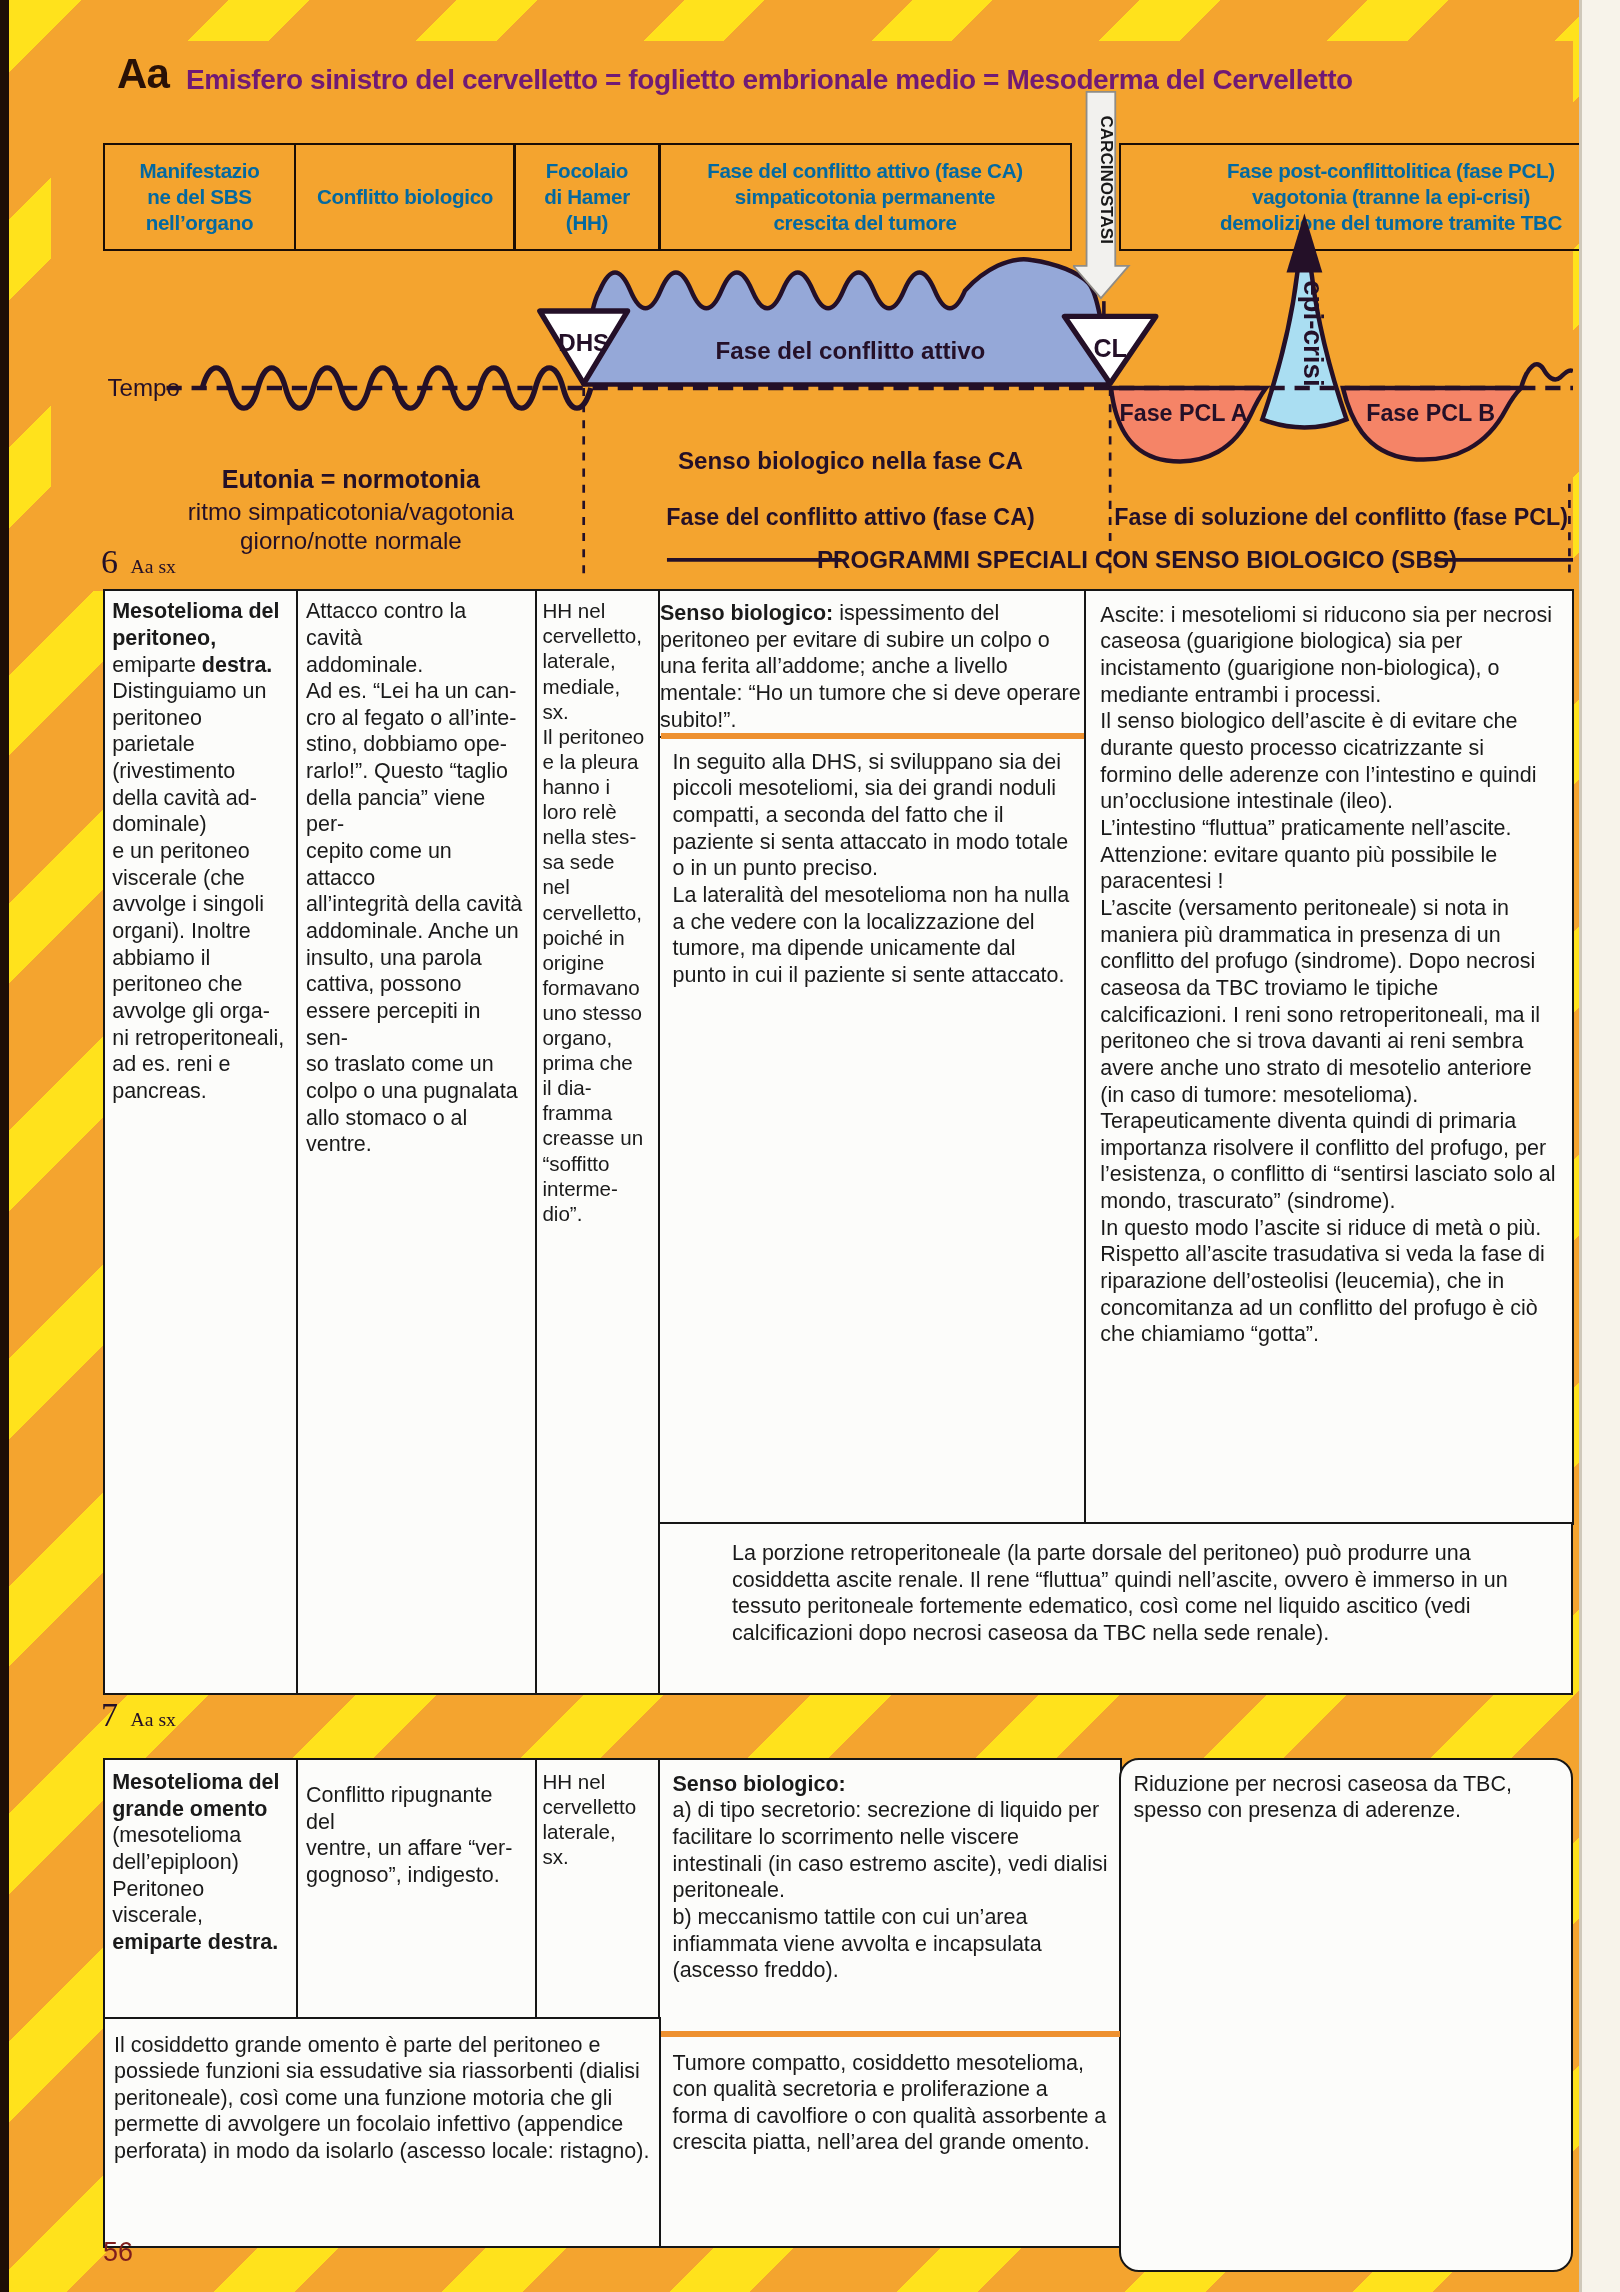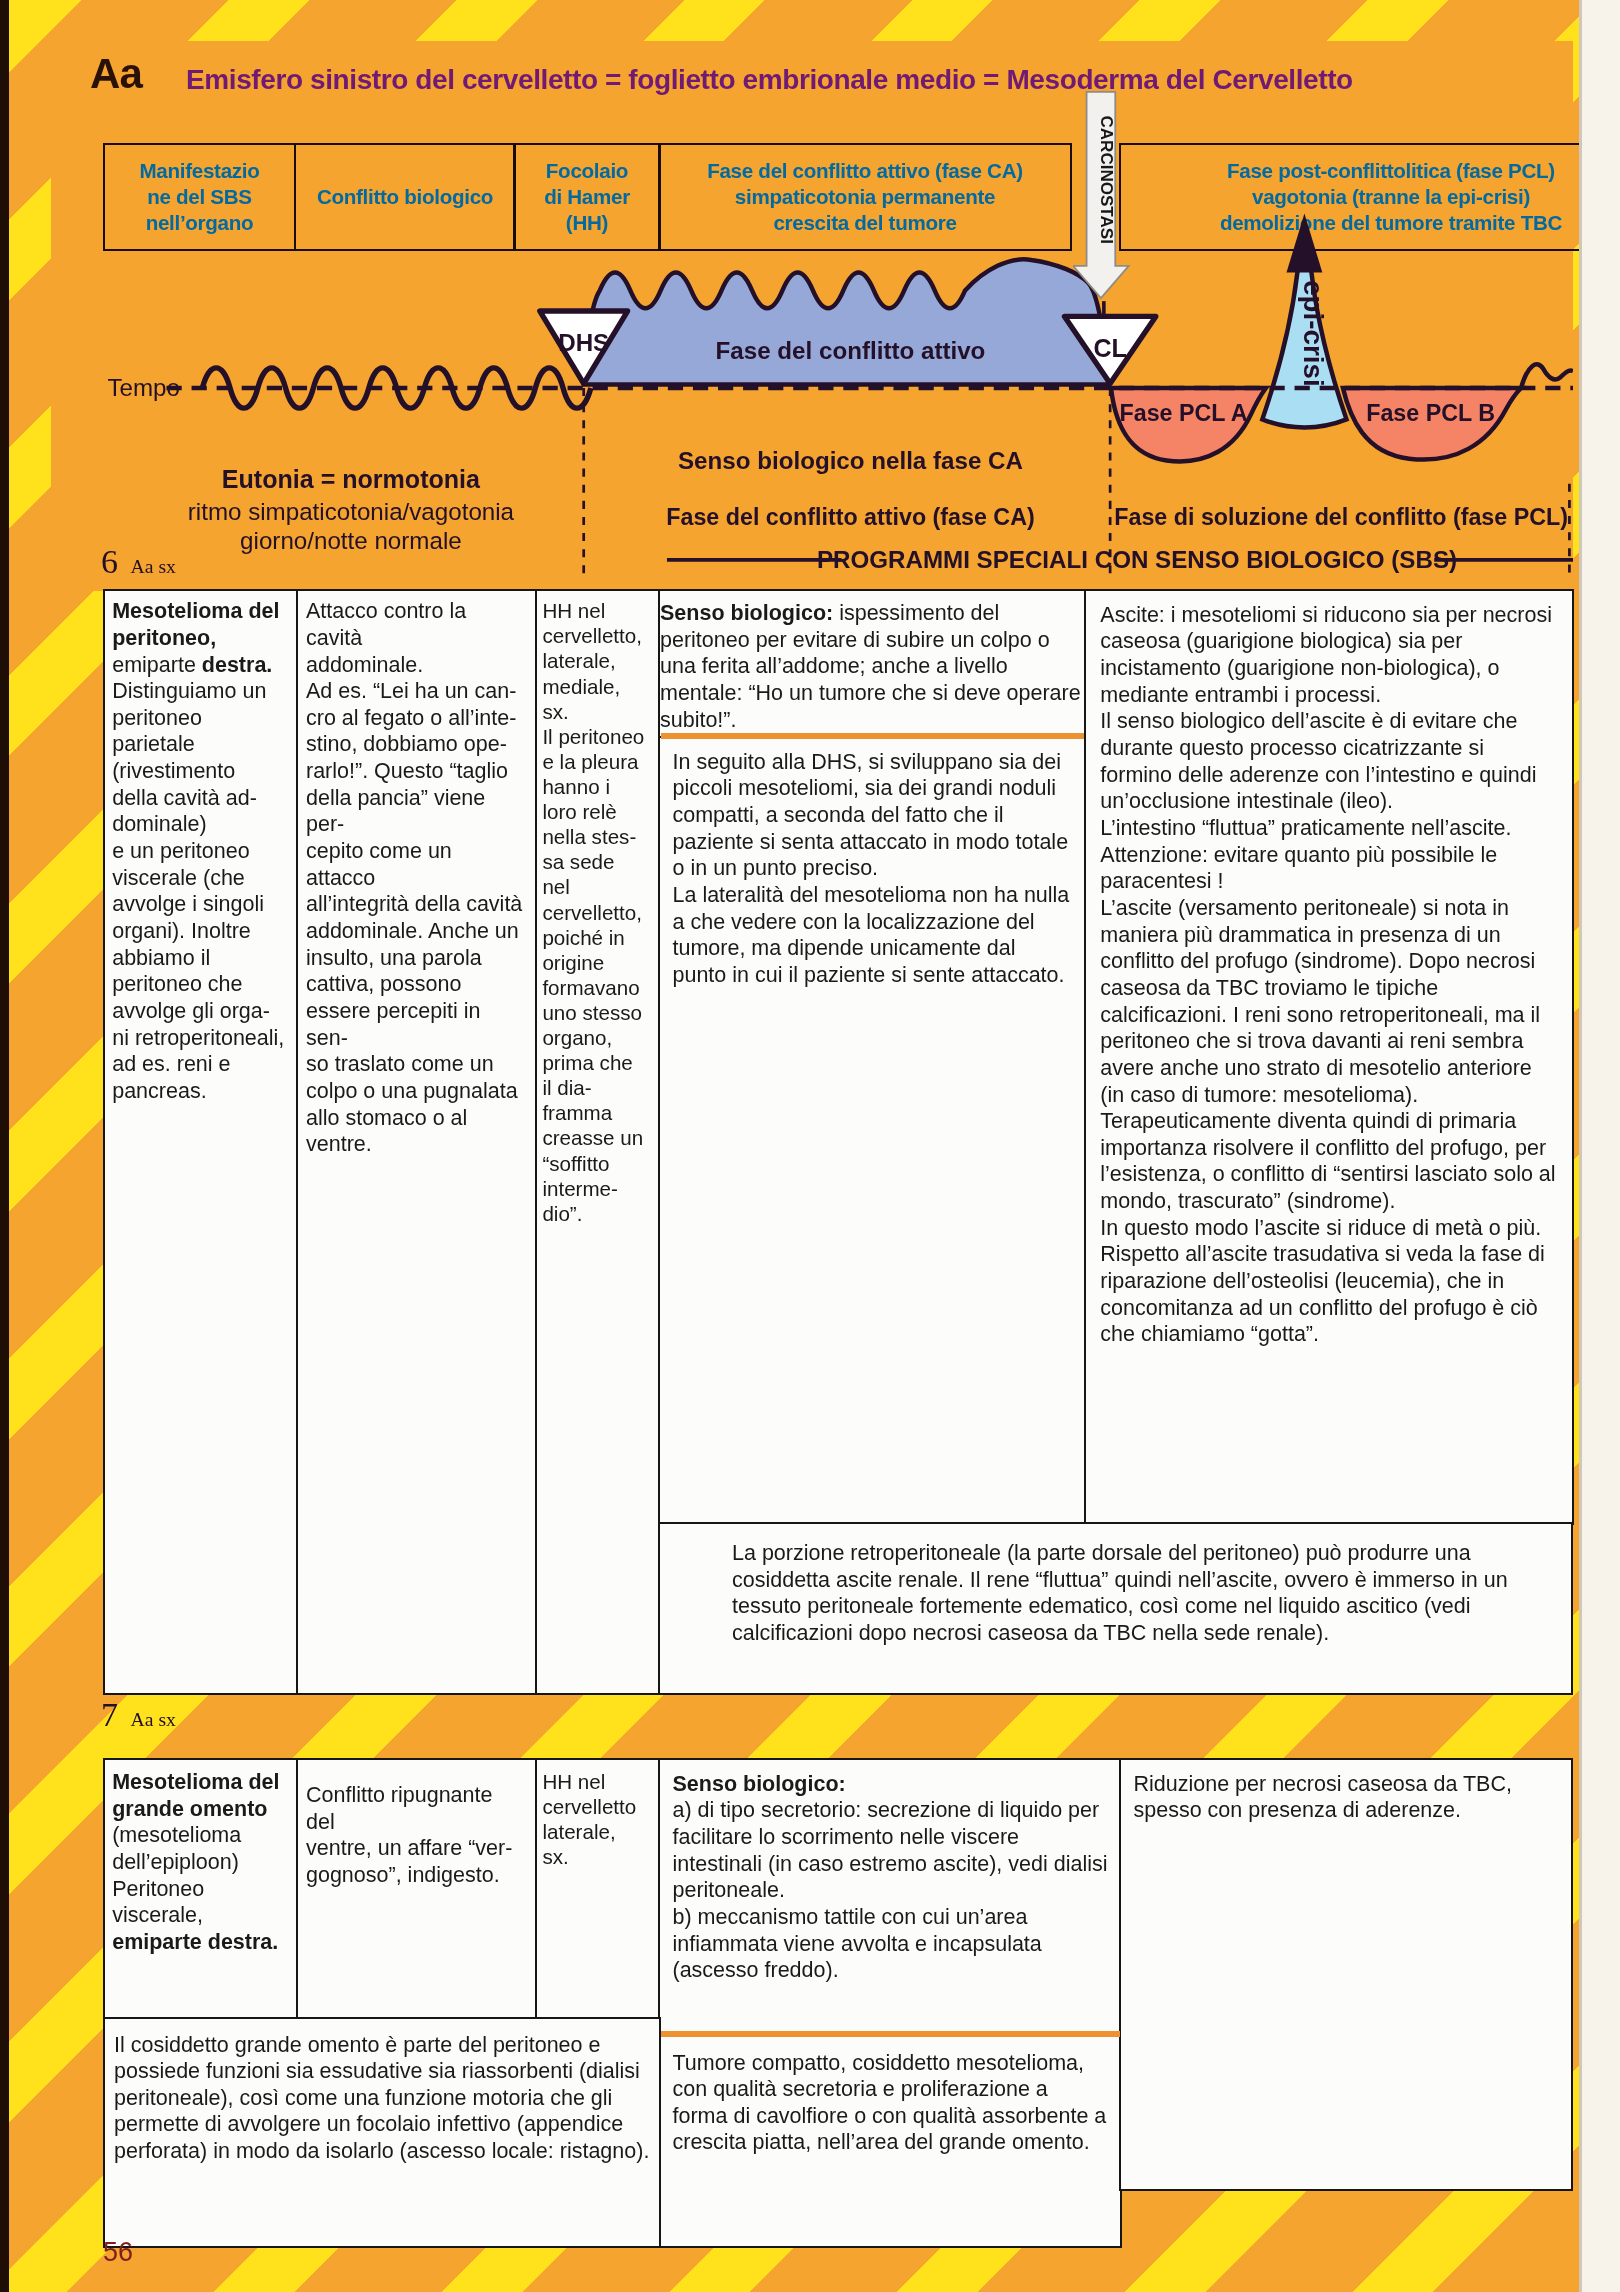--- a/index.html
+++ b/index.html
@@ -6,21 +6,21 @@
   .page{position:relative;width:1620px;height:2293px;overflow:hidden;
         font-family:"Liberation Sans",sans-serif;background:#f7f3ea;}
   .edge-left{position:absolute;left:0;top:0;width:9px;height:100%;background:#1e0e06;z-index:9;}
   .edge-right{position:absolute;left:1579px;top:0;width:41px;height:100%;
               background:linear-gradient(90deg,#cfc8ba 0 2.7px,#f7f3ea 2.7px);z-index:9;}
   .stripes{position:absolute;left:9px;top:0;width:1570px;height:2293px;
            background:repeating-linear-gradient(-45deg,#f4a42f 0 104px,#ffe21c 104px 161px);z-index:0;}
   .orange-panel{position:absolute;left:51px;top:41px;width:1522px;height:550px;background:#f4a42f;z-index:1;}
 
   
-  .corner-label{position:absolute;left:90px;top:50px;z-index:2;
+  .corner-label{position:absolute;left:117px;top:50px;z-index:2;
      font-size:42px;font-weight:bold;color:#2a1106;letter-spacing:-0.9px;}
   .page-title{position:absolute;left:186px;top:64px;z-index:2;
      font-size:28px;font-weight:bold;color:#701a75;letter-spacing:-0.4px;}
 
   
   .hcell{position:absolute;top:143px;height:108px;box-sizing:border-box;border:2.7px solid #1a0d05;
      display:flex;align-items:center;justify-content:center;text-align:center;
      font-weight:bold;font-size:20.6px;line-height:1.25;color:#0369a1;
      white-space:pre-line;z-index:2;letter-spacing:-0.3px;}
   .hc1{left:103px;width:193px;}
@@ -230,21 +230,21 @@
 gognoso”, indigesto.</div>
     <div class="cell c pre" style="left:535px;top:1758px;width:126px;height:262px;padding:9px 5.4px;font-size:20.6px;line-height:1.22;">HH nel
 cervelletto
 laterale,
 sx.</div>
     <div class="cell c pre" style="left:658px;top:1758px;width:464px;height:279px;padding:10.7px 12.5px;"><b>Senso biologico:</b><span>
 a) di tipo secretorio: secrezione di liquido per facilitare lo scorrimento nelle viscere intestinali (in caso estremo ascite), vedi dialisi peritoneale.
 b) meccanismo tattile con cui un’area infiammata viene avvolta e incapsulata (ascesso freddo).</span></div>
     <div class="cell c pre" style="left:658px;top:2035px;width:464px;height:213px;padding:12.5px 12.5px;">Tumore compatto, cosiddetto mesotelioma, con qualità secretoria e proliferazione a forma di cavolfiore o con qualità assorbente a crescita piatta, nell’area del grande omento.</div>
     <div class="divider" style="left:661px;top:2031px;width:459px;height:6.3px;"></div>
-    <div class="cell c pre" style="left:1119px;top:1758px;width:454px;height:433px;padding:10.7px 12.5px;">Riduzione per necrosi caseosa da TBC,
+    <div class="cell c pre" style="left:1119px;top:1758px;width:454px;height:514px;padding:10.7px 12.5px;border-radius:20px;">Riduzione per necrosi caseosa da TBC,
 spesso con presenza di aderenze.</div>
     <div class="cell c pre" style="left:103px;top:2017px;width:558px;height:231px;padding:12.5px 9px;">Il cosiddetto grande omento è parte del peritoneo e possiede funzioni sia essudative sia riassorbenti (dialisi peritoneale), così come una funzione motoria che gli permette di avvolgere un focolaio infettivo (appendice perforata) in modo da isolarlo (ascesso locale: ristagno).</div>
   </div>
 
   <div class="footer-num">56</div>
 
   <div class="edge-right"></div>
 </div>
 
 

